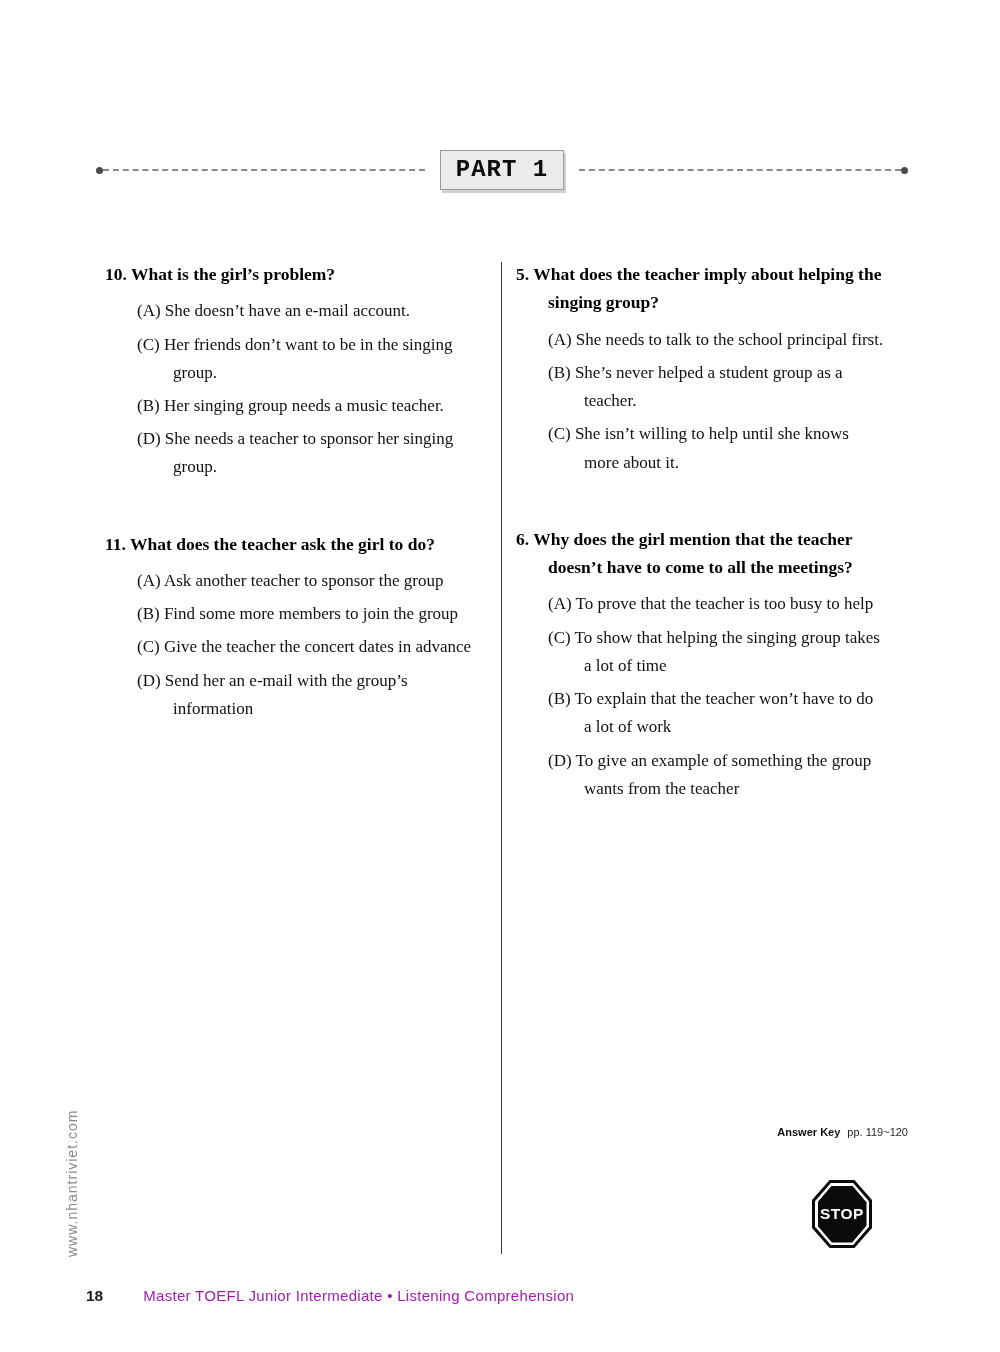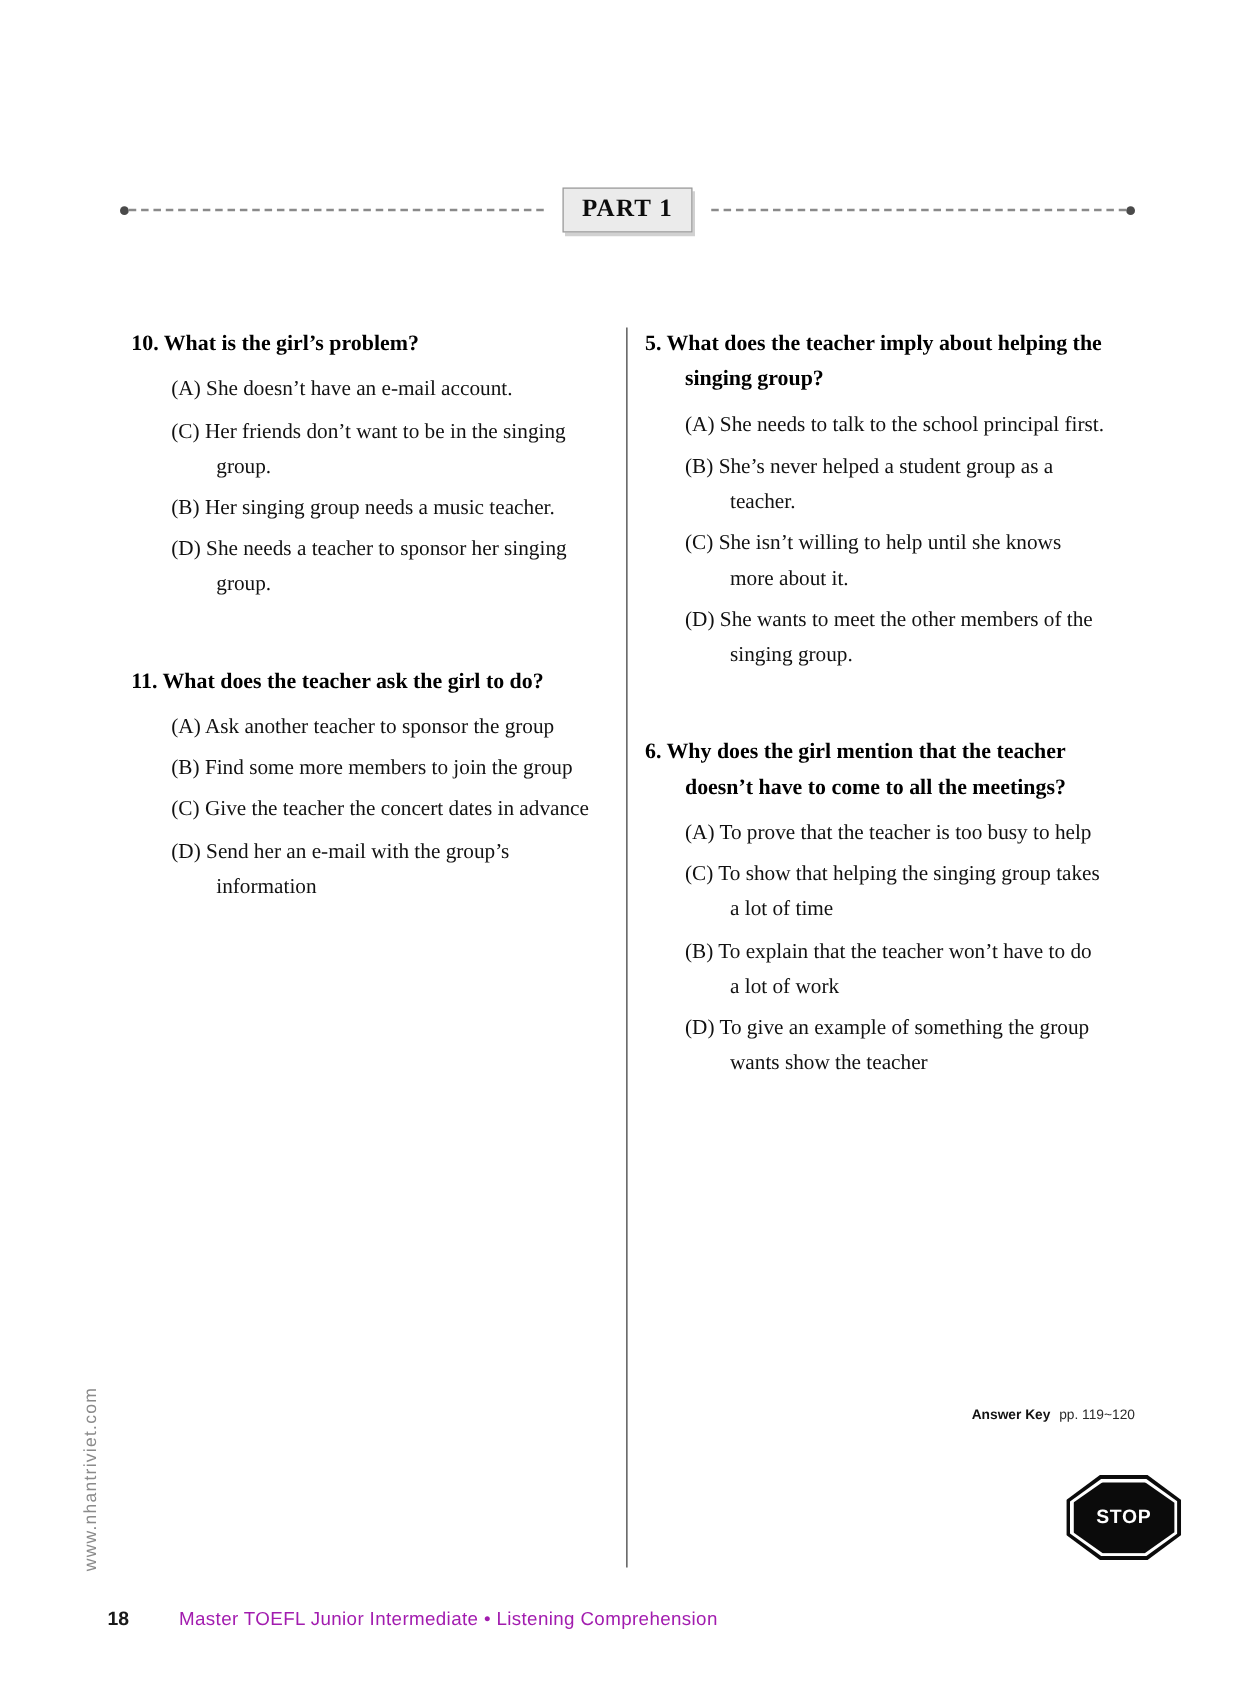--- a/index.html
+++ b/index.html
@@ -17,22 +17,22 @@
     position:absolute; left:96px; right:92px; top:150px;
     display:flex; align-items:center;
   }
   .end-dot { width:7px; height:7px; border-radius:50%; background:#4a4a4a; flex:0 0 auto; }
   .dash-line { flex:1 1 auto; height:0; border-top:2px dashed #8a8a8a; }
   .part-box {
     margin:0 15px; padding:5px 15px 6px;
     background:#ebebeb;
     border:1px solid #9a9a9a;
     box-shadow:2px 3px 0 rgba(0,0,0,0.18);
-    font-family:Liberation Serif, serif;
-    font-weight:bold; font-size:20px; letter-spacing:1px; color:#0d0d0d;
+    font-family:Liberation Mono, monospace;
+    font-weight:bold; font-size:24px; letter-spacing:1px; color:#0d0d0d;
   }
 
   
   .col-divider {
     position:absolute; left:501px; top:262px;
     width:1px; height:992px; background:#3c3c3c;
   }
   .col-left  { position:absolute; left:105px; top:260px; width:380px; }
   .col-right { position:absolute; left:516px; top:260px; width:388px; }
 
@@ -50,21 +50,21 @@
 
   
   .answer-key {
     position:absolute; right:92px; top:1126px;
     font-family:"Liberation Sans", sans-serif; font-size:11px; color:#111;
   }
   .ak-label { font-weight:bold; margin-right:7px; }
   .ak-pages { color:#2a2a2a; }
 
   
-  .stop-sign { position:absolute; left:812px; top:1180px; width:92px; height:68px;margin-left:41px; }
+  .stop-sign { position:absolute; left:812px; top:1180px; width:60px; height:68px; }
   .oct {
     clip-path:polygon(29.3% 0%, 70.7% 0%, 100% 29.3%, 100% 70.7%, 70.7% 100%, 29.3% 100%, 0% 70.7%, 0% 29.3%);
   }
   .oct-outer { position:absolute; inset:0; background:#0b0b0b; }
   .oct-ring  { position:absolute; inset:3px; background:#ffffff; }
   .oct-inner {
     position:absolute; inset:5.5px; background:#0b0b0b;
     display:flex; align-items:center; justify-content:center;
     color:#ffffff; font-family:"Liberation Sans", sans-serif;
     font-weight:bold; font-size:15.5px; letter-spacing:0.5px;
@@ -127,31 +127,30 @@
 </div>
 
 <div class="col-right">
 
   <div class="question">
     <h3 class="q-title"><span>5.</span> <span>What does the teacher imply about helping the singing group?</span></h3>
     <div class="options">
       <div class="option">(A) She needs to talk to the school principal first.</div>
       <div class="option">(B) She’s never helped a student group as a teacher.</div>
       <div class="option">(C) She isn’t willing to help until she knows more about it.</div>
-      <div class="option">(D) She wants to meet the other members of the singing group.</div>
     </div>
   </div>
 
   <div class="question">
     <h3 class="q-title"><span>6.</span> <span>Why does the girl mention that the teacher doesn’t have to come to all the meetings?</span></h3>
     <div class="options">
       <div class="option">(A) To prove that the teacher is too busy to help</div>
       <div class="option">(C) To show that helping the singing group takes a lot of time</div>
       <div class="option">(B) To explain that the teacher won’t have to do a lot of work</div>
-      <div class="option">(D) To give an example of something the group wants show the teacher</div>
+      <div class="option">(D) To give an example of something the group wants from the teacher</div>
     </div>
   </div>
 
 </div>
 
 <div class="answer-key">
   <span class="ak-label">Answer Key</span><span class="ak-pages">pp. 119~120</span>
 </div>
 
 <div class="stop-sign">

